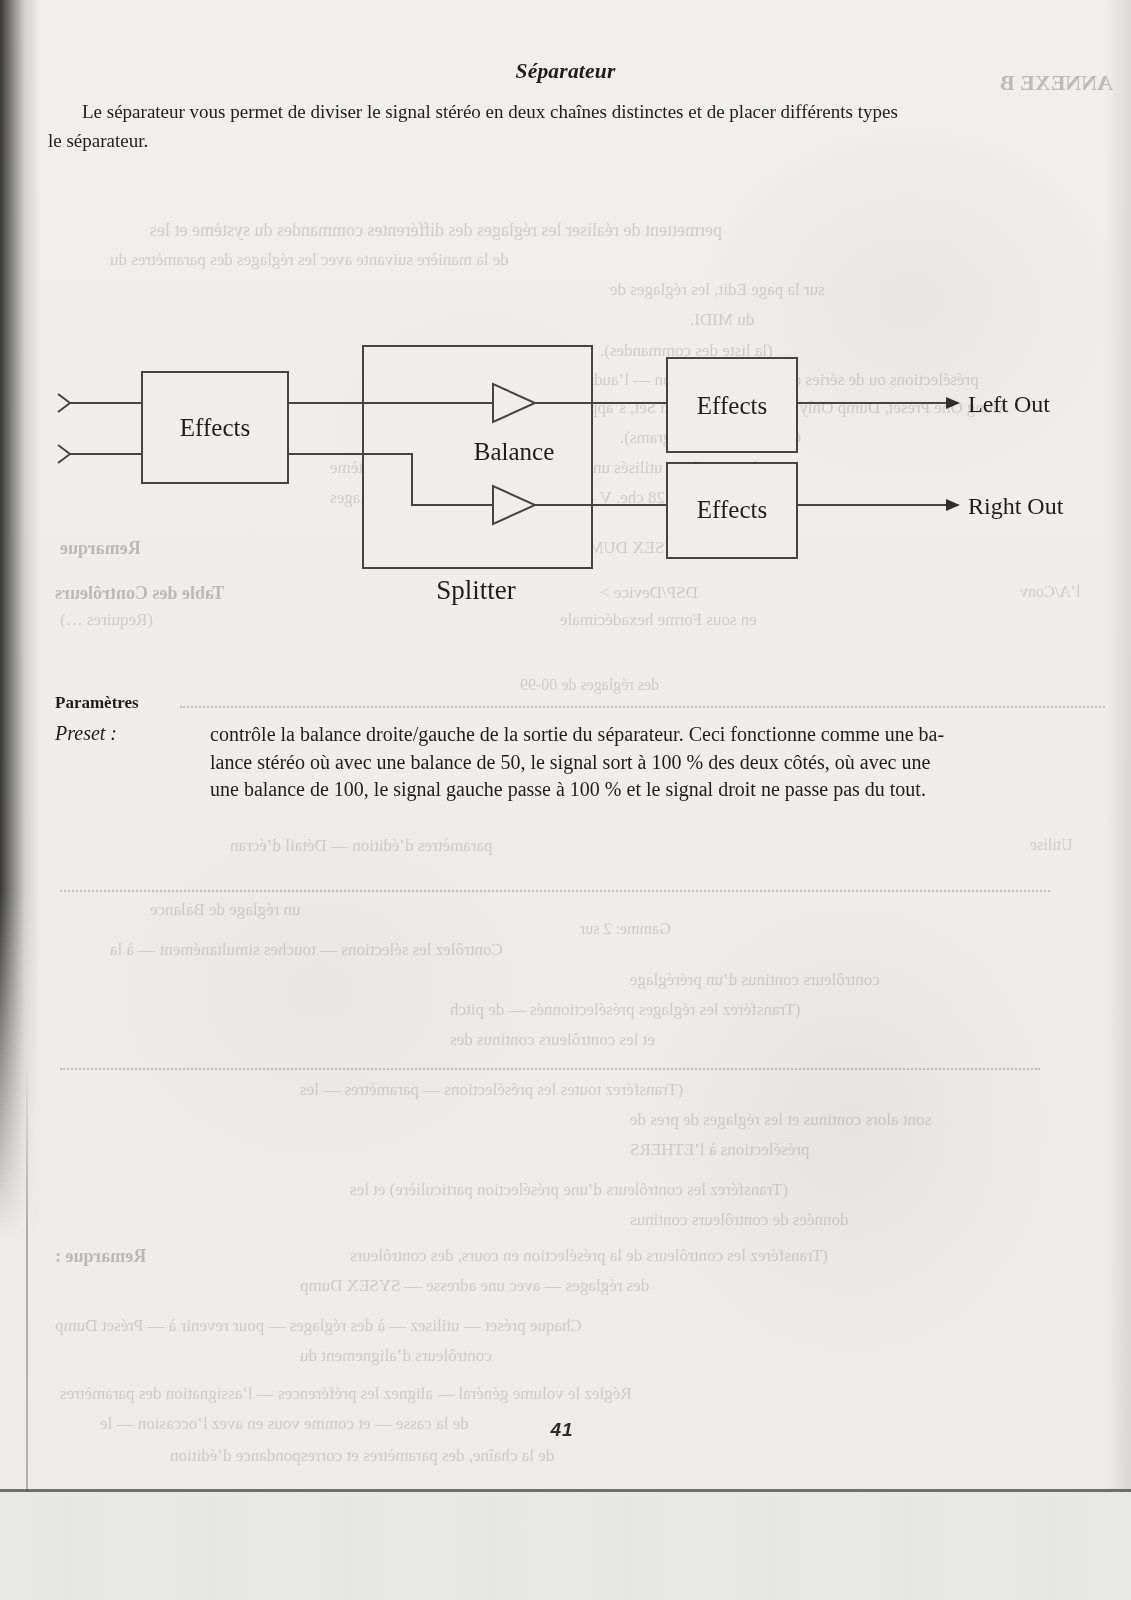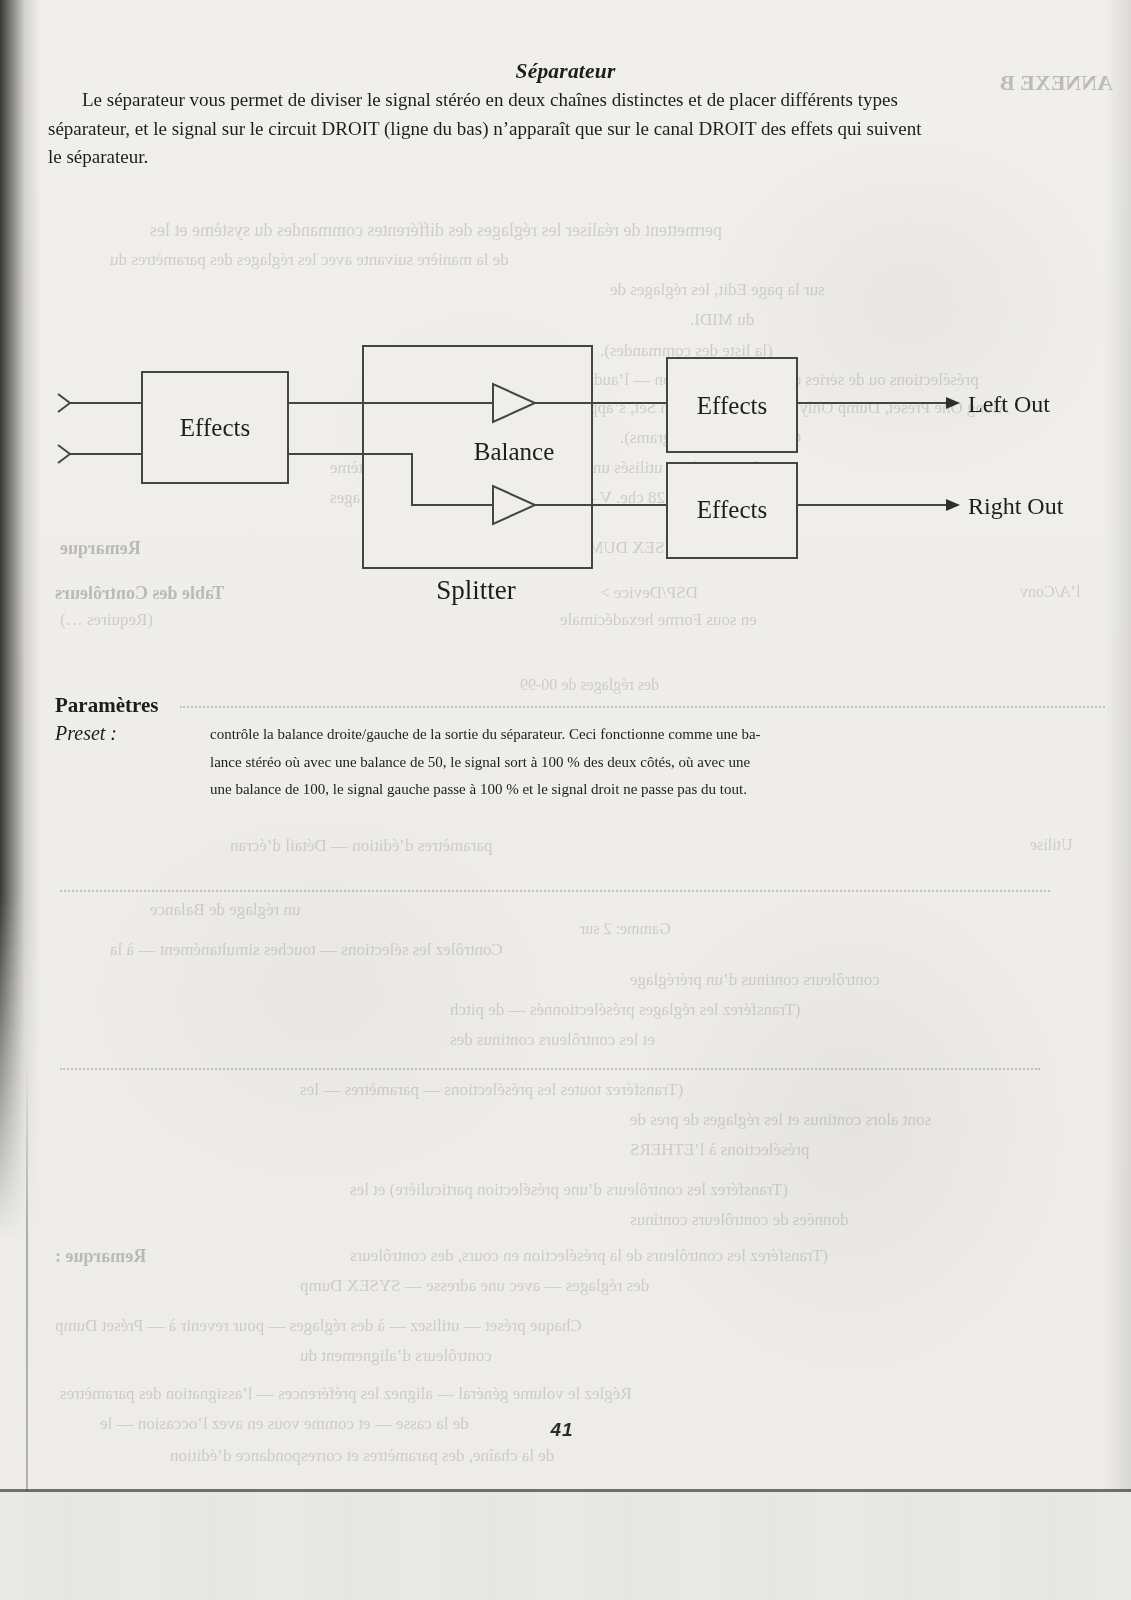--- a/index.html
+++ b/index.html
@@ -55,24 +55,24 @@
   .ghost-line.bold{font-weight:bold;opacity:.40;}
   .ghost-rule{position:absolute;border-top:2px dotted rgba(120,120,112,.38);height:0;filter:blur(.3px);}
   
   .content{position:absolute;left:0;top:0;width:1131px;height:1491px;}
   #title{
     position:absolute;left:0;top:59px;width:1131px;text-align:center;
     font-size:21.5px;font-weight:bold;font-style:italic;letter-spacing:.2px;
   }
   #intro{position:absolute;left:48px;top:86px;width:1010px;font-size:19px;}
   .pline{height:28.5px;line-height:28.5px;white-space:nowrap;}
-  .pline.indent{padding-left:34px;}
-  #params-heading{position:absolute;left:55px;top:693px;font-size:21px;font-weight:bold;}
+  .pline.indent{padding-left:34px;margin-top:12px;}
+  #params-heading{position:absolute;left:55px;top:693px;font-size:17px;font-weight:bold;}
   #balance-label{position:absolute;left:55px;top:722px;font-size:20px;font-style:italic;}
-  #balance-desc{position:absolute;left:210px;top:721px;width:820px;font-size:15px;}
+  #balance-desc{position:absolute;left:210px;top:721px;width:820px;font-size:20px;}
   .bline{height:27.5px;line-height:27.5px;white-space:nowrap;}
   #page-number{
     position:absolute;left:502px;top:1419px;width:120px;text-align:center;
     font-family:"Liberation Sans","DejaVu Sans",sans-serif;
     font-size:19px;font-weight:bold;font-style:italic;color:#2b2b29;letter-spacing:1px;
   }
   #diagram-svg{position:absolute;left:0;top:0;pointer-events:none;}
   #diagram-svg text{fill:#1d1d1b;font-family:"Liberation Serif","DejaVu Serif",serif;}
 </style>
 </head>
@@ -132,21 +132,20 @@
       <div class="ghost-rule" style="left: 60px; top: 890px; width: 990px;"></div>
       <div class="ghost-rule" style="left: 60px; top: 1068px; width: 980px;"></div>
     </div>
 
   <div class="content">
 
     <div id="title">Séparateur</div>
 
     <div id="intro">
       <div class="pline indent">Le séparateur vous permet de diviser le signal stéréo en deux chaînes distinctes et de placer différents types</div>
-      <div class="pline">séparateur, et le signal sur le circuit DROIT (ligne du bas) n’apparaît que sur le canal DROIT des effets qui suivent</div>
       <div class="pline">le séparateur.</div>
     </div>
 
     <svg id="diagram-svg" width="1131" height="1600" viewBox="0 0 1131 1600">
       <g stroke="#45453f" stroke-width="2" fill="none">
 
         <rect x="363" y="346" width="229" height="222" fill="#efeeea"></rect>
 
         <polyline points="58,394 70,403 58,412"></polyline>
         <polyline points="58,445 70,454 58,463"></polyline>

